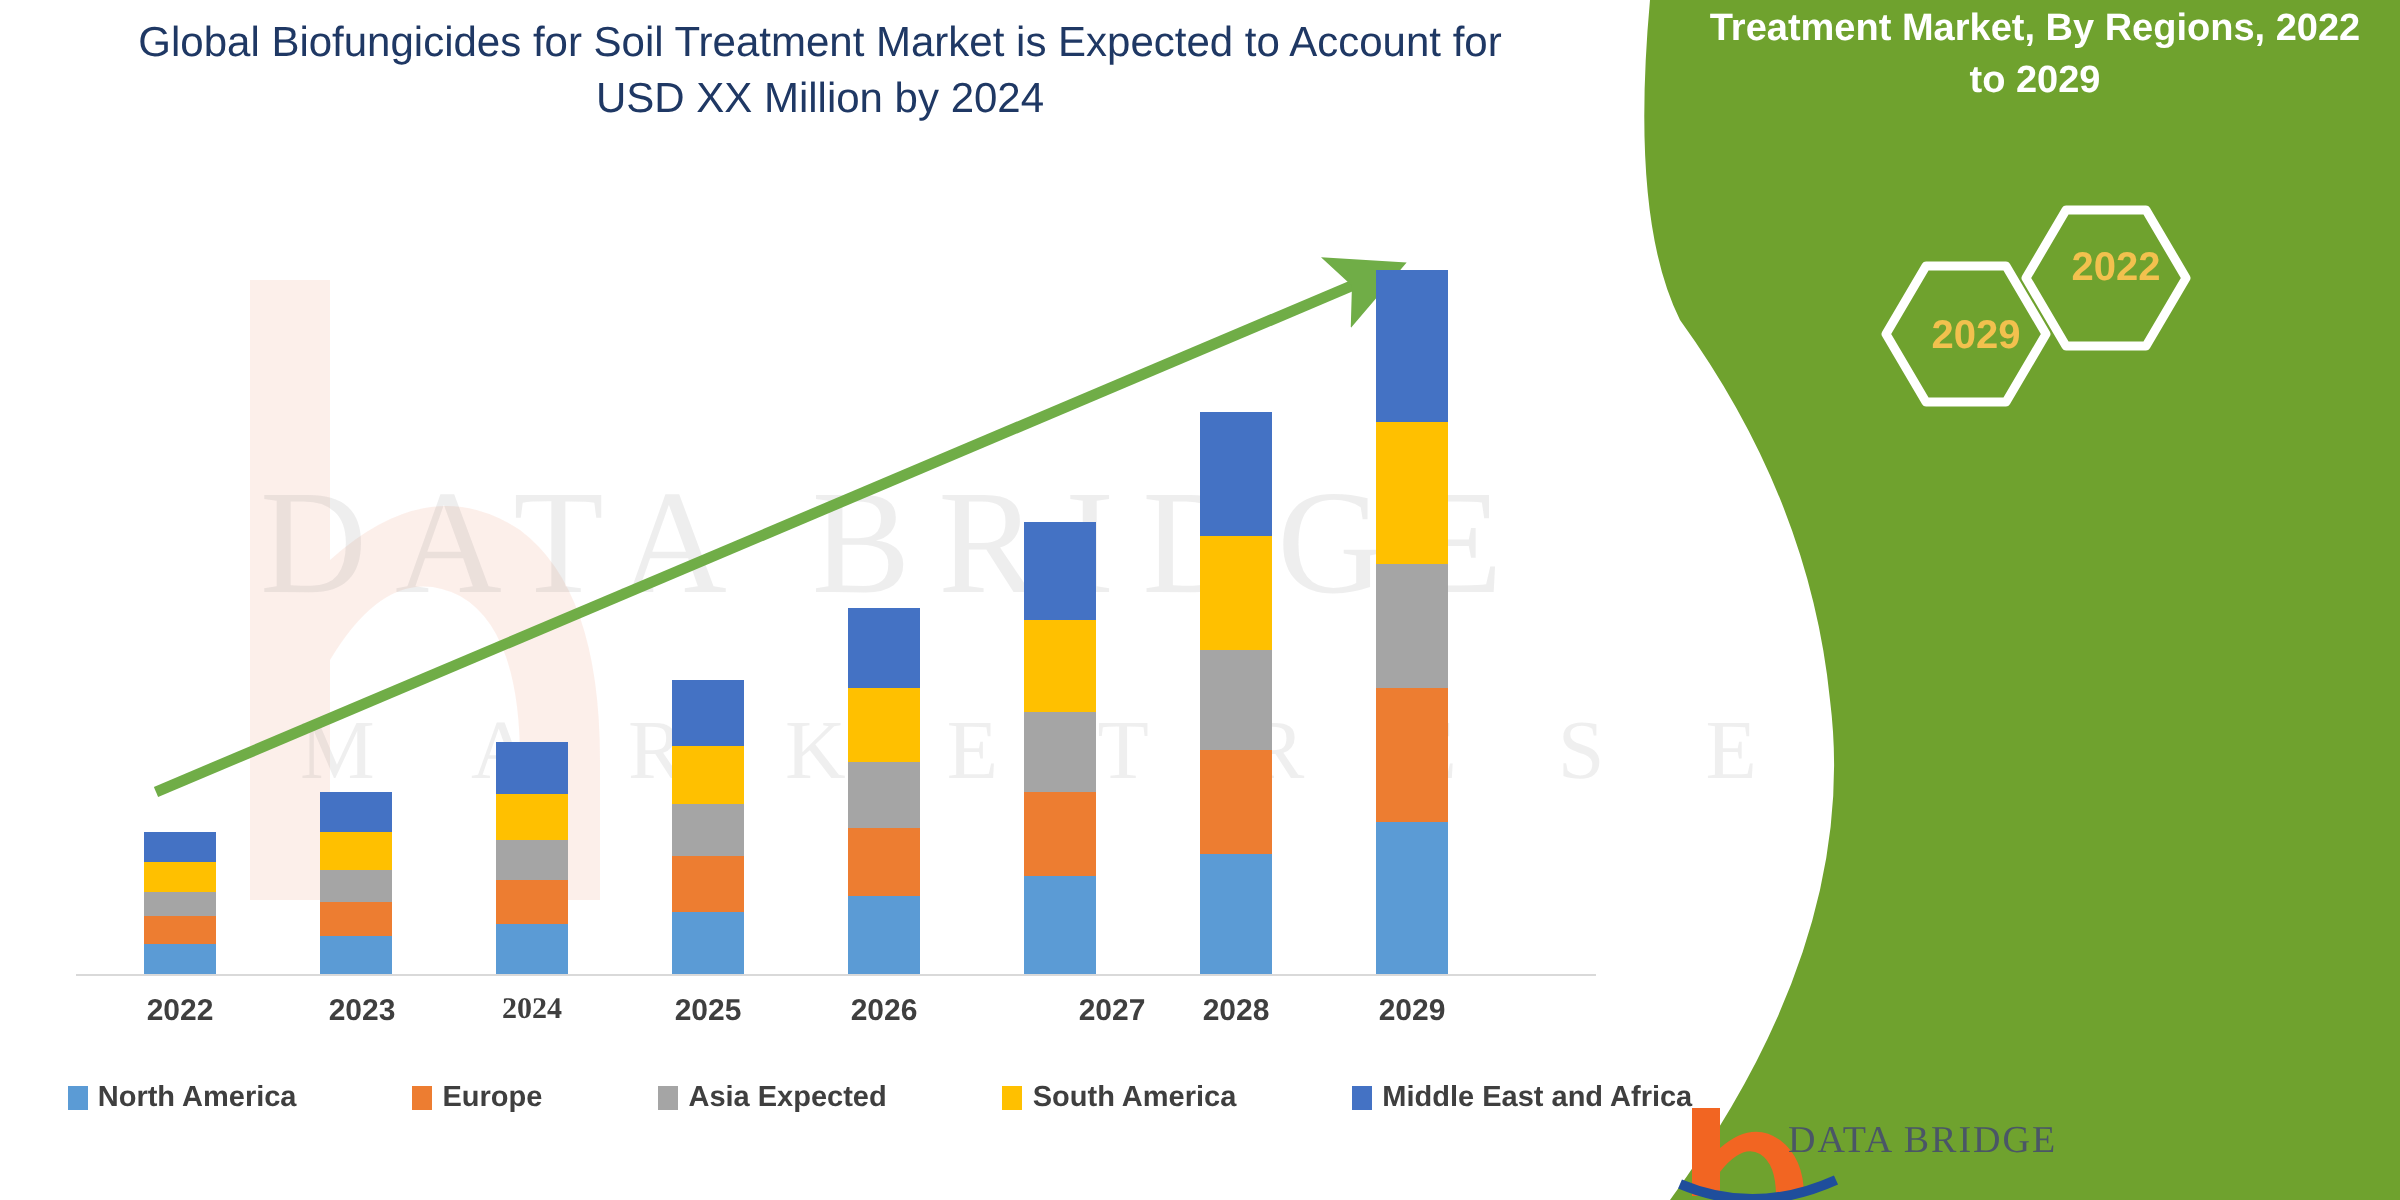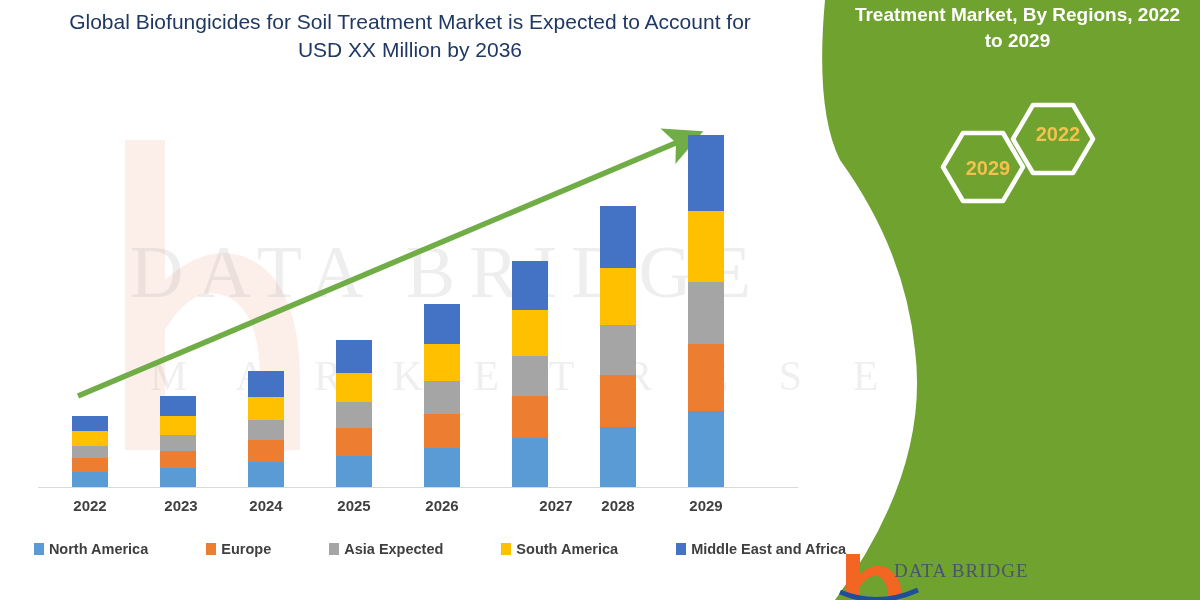--- a/index.html
+++ b/index.html
@@ -201,21 +201,21 @@
 
 <div id="stage">
 
   <svg class="wm-bigh" viewBox="0 0 250 330">
     <path d="M30 10 L70 10 L70 150 Q120 105 165 135 Q205 165 205 250 L205 320 L165 320 L165 250 Q165 185 135 168 Q100 150 70 200 L70 320 L30 320 Z" fill="#E8744A"></path>
   </svg>
 
   <div class="wm-letters">DATA BRIDGE</div>
   <div class="wm-letters second">M A R K E T   R E S E A R C H</div>
 
-  <div class="chart-title">Global Biofungicides for Soil Treatment Market is Expected to Account for USD XX Million by 2036</div>
+  <div class="chart-title">Global Biofungicides for Soil Treatment Market is Expected to Account for USD XX Million by 2024</div>
 
   <div id="plot">
     <div class="axis-line"></div>
 
     <svg style="position:absolute;left:0;top:0;width:820px;height:600px;">
       <defs>
         <marker id="ah" markerWidth="7" markerHeight="7" refX="2" refY="3.5" orient="auto">
           <path d="M0,0 L7,3.5 L0,7 L1.6,3.5 Z" fill="#70AD47"></path>
         </marker>
       </defs>
@@ -276,21 +276,21 @@
           <div class="seg" style="top: 0px; height: 76.1081px; background: rgb(68, 114, 196);"></div>
           <div class="seg" style="top: 76.1081px; height: 71.3514px; background: rgb(255, 192, 0);"></div>
           <div class="seg" style="top: 147.459px; height: 61.8378px; background: rgb(165, 165, 165);"></div>
           <div class="seg" style="top: 209.297px; height: 66.5946px; background: rgb(237, 125, 49);"></div>
           <div class="seg" style="top: 275.892px; height: 76.1081px; background: rgb(91, 155, 213);"></div>
         </div>
       </div>
     <div id="xlabels">
         <div class="x-label" style="left: 50px;">2022</div>
         <div class="x-label" style="left: 141px;">2023</div>
-        <div class="x-label" style="left: 226px;">2024</div>
+        <div class="x-label" style="left: 226px; font-family: Liberation Serif, serif;">2024</div>
         <div class="x-label" style="left: 314px;">2025</div>
         <div class="x-label" style="left: 402px;">2026</div>
         <div class="x-label" style="left: 516px;">2027</div>
         <div class="x-label" style="left: 578px;">2028</div>
         <div class="x-label" style="left: 666px;">2029</div>
       </div>
   </div>
 
   <div class="legend" id="legend">
       <div class="legend-item">

